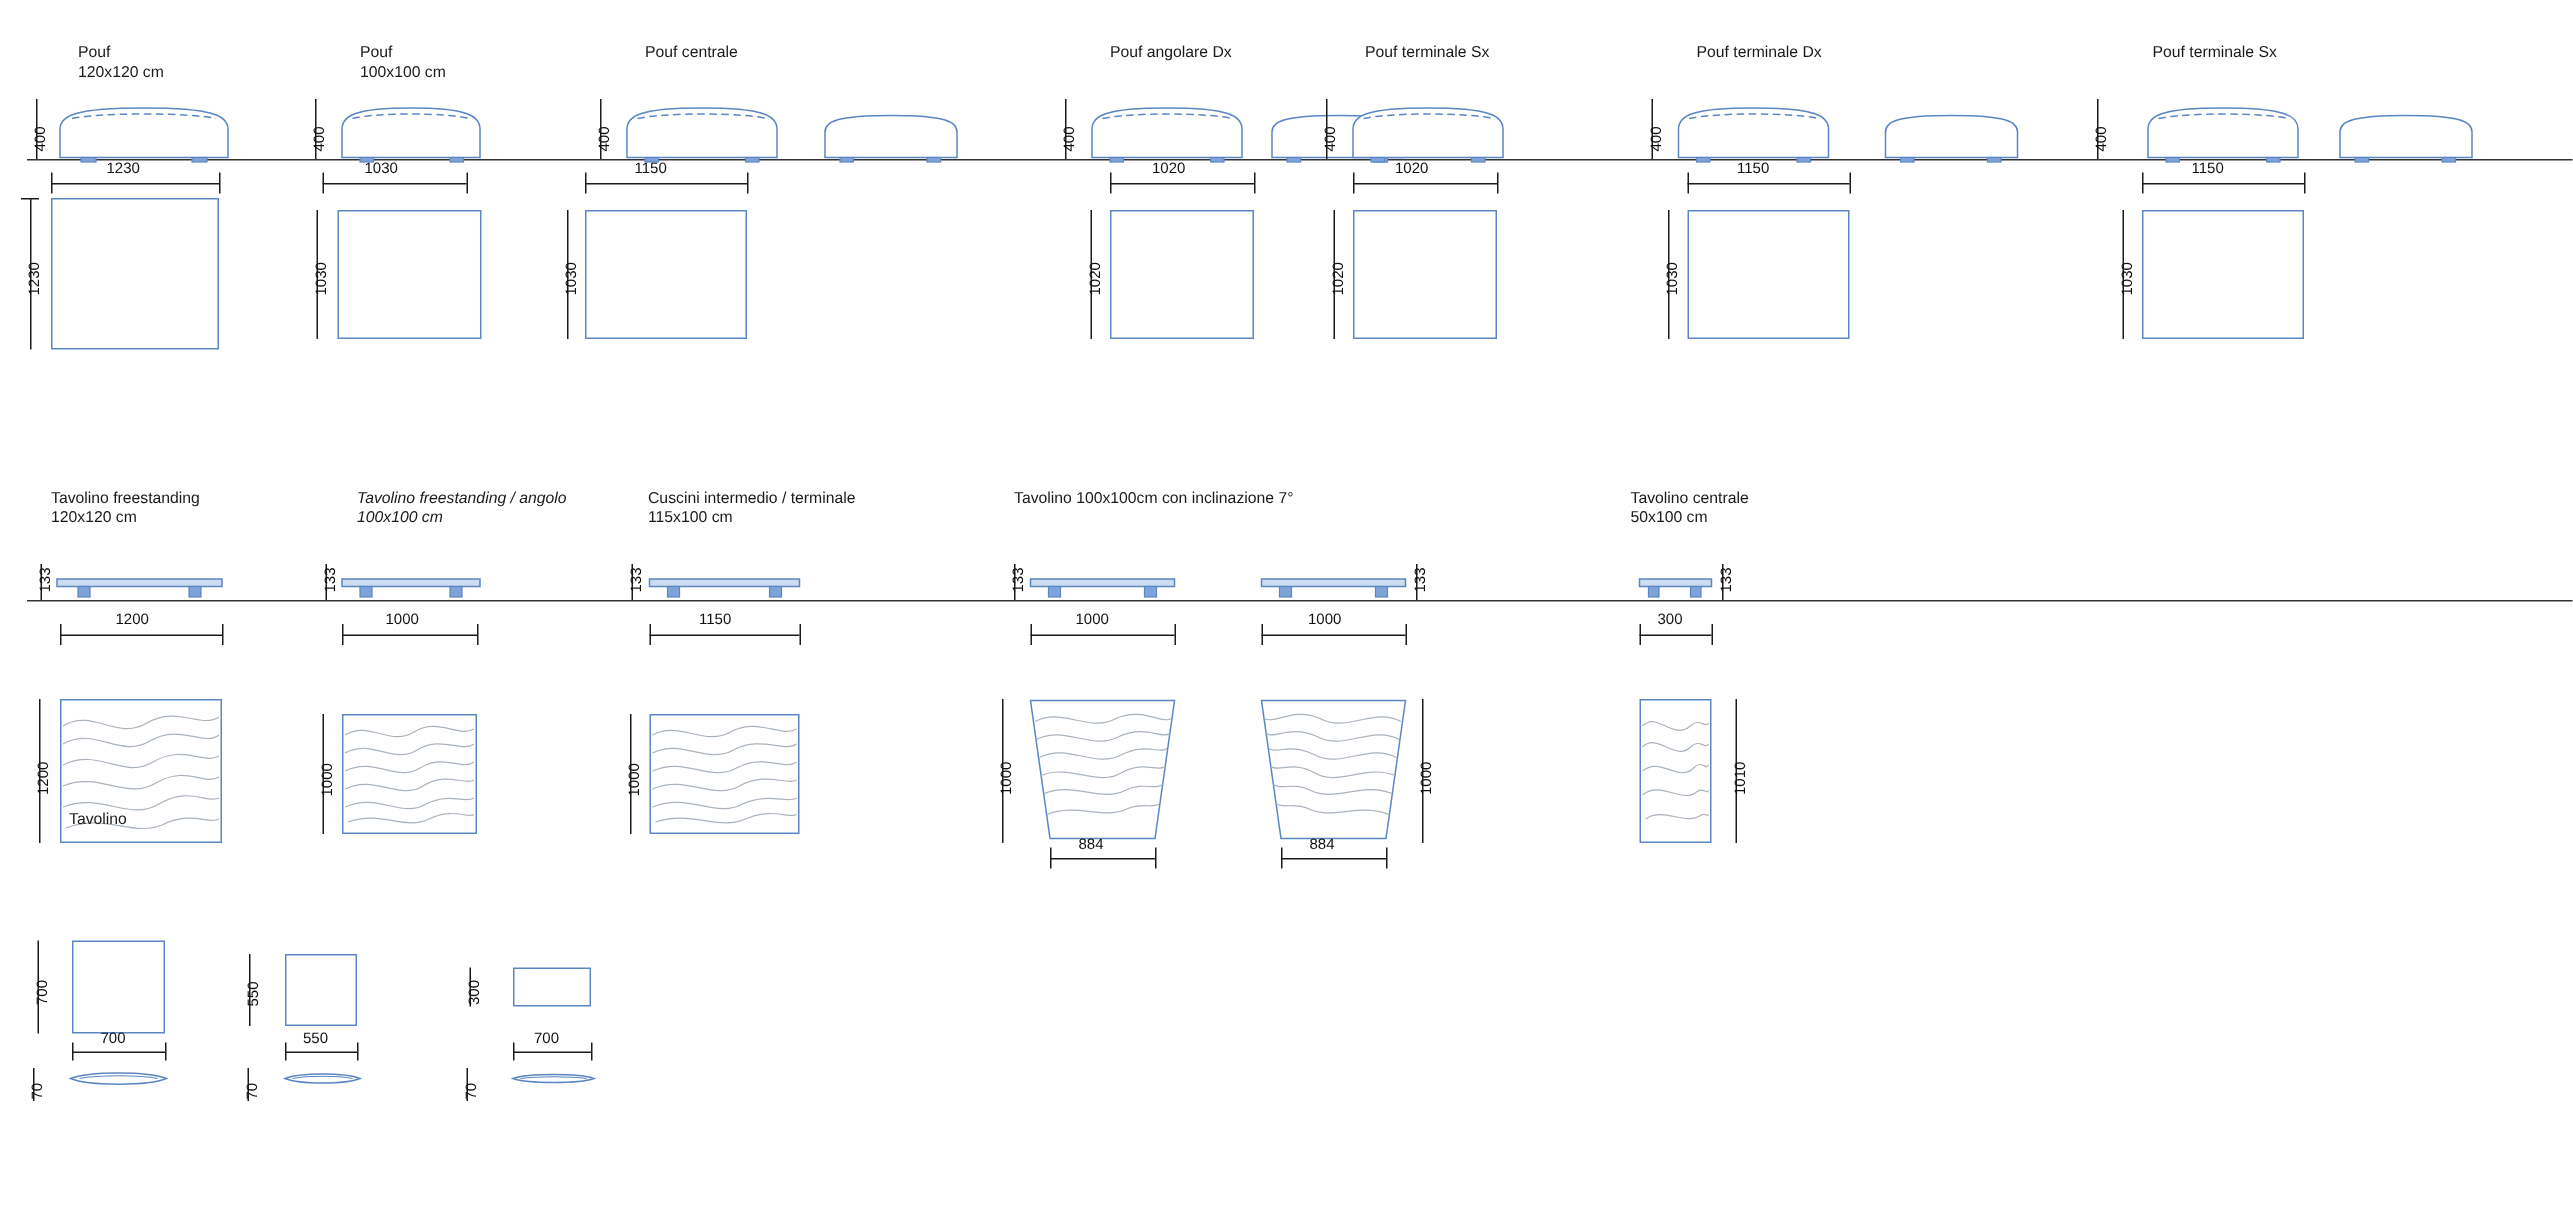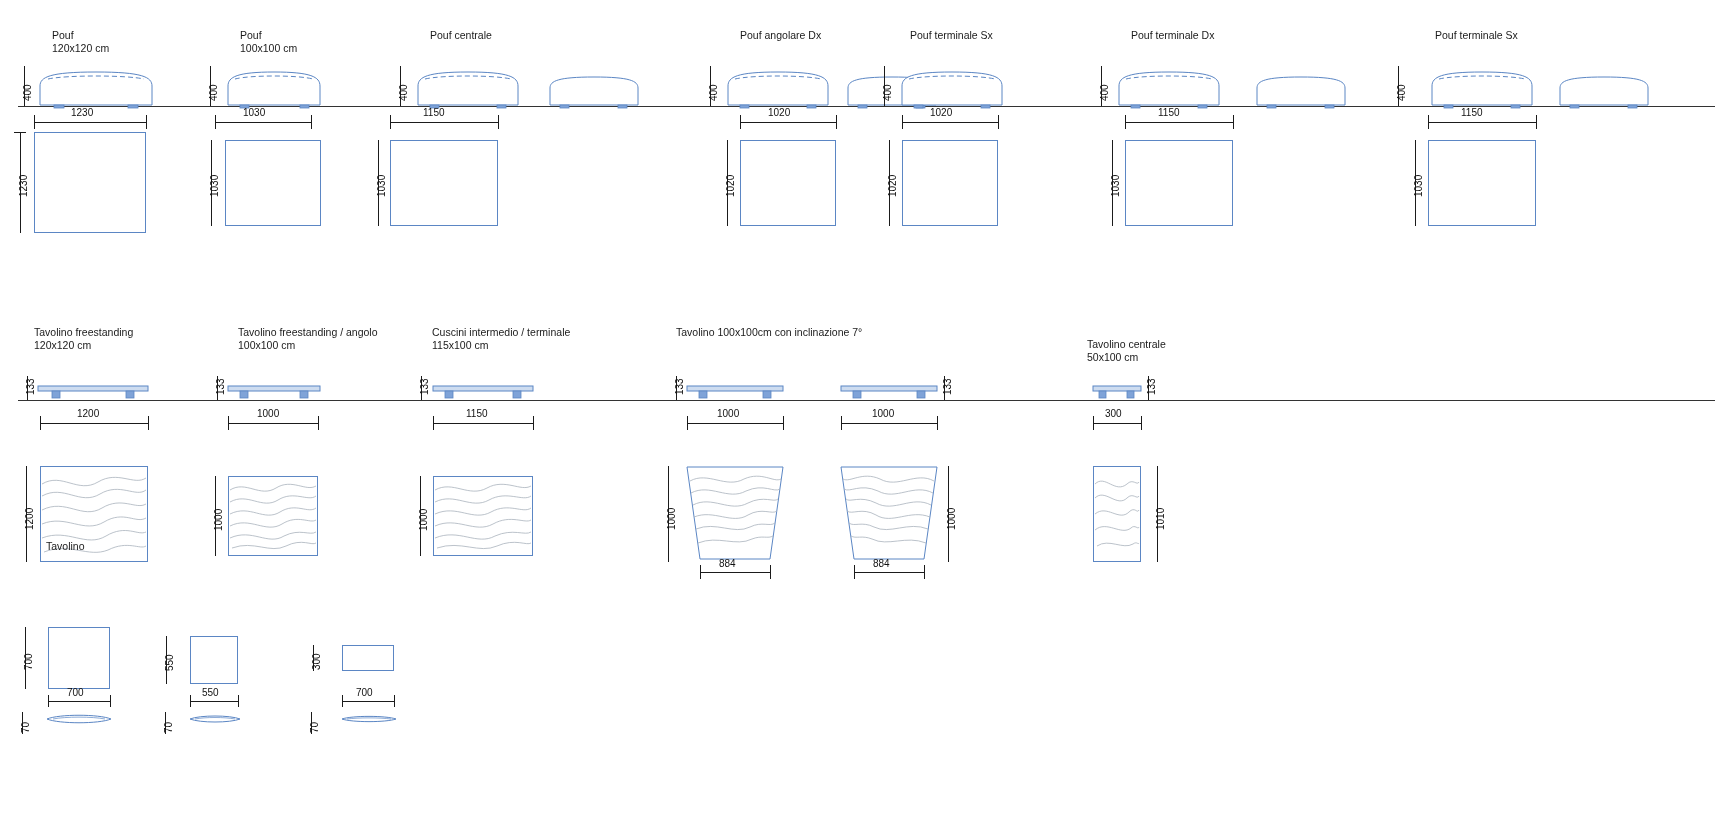--- a/index.html
+++ b/index.html
@@ -264,21 +264,21 @@
       <path d="M2,30 C24,18 40,40 60,28 C80,16 96,32 106,24"></path>
       <path d="M2,44 C26,32 42,54 62,42 C82,30 96,44 106,38"></path>
       <path d="M2,58 C26,48 44,68 64,56 C84,44 96,58 106,52"></path>
       <path d="M2,72 C28,62 46,82 66,70 C86,58 98,70 106,66"></path>
       <path d="M4,86 C30,76 48,92 68,84 C88,74 100,84 106,80"></path>
     </g>
   </svg>
   <div class="vline" style="left:26px; top:466px; height:96px;"></div>
   <div class="dim vert" style="left:24px; top:530px;">1200</div>
 
-  <div class="lbl" style="left:238px; top:326px;"><span>Tavolino freestanding / angolo</span><br><span>100x100 cm</span></div>
+  <div class="lbl" style="left:238px; top:326px;font-style:italic;"><span>Tavolino freestanding / angolo</span><br><span>100x100 cm</span></div>
 
   <svg class="vec" style="left:228px; top:384px;" width="92" height="16" viewBox="0 0 92 16">
     <rect x="0" y="2" width="92" height="5" fill="#cddcf0" stroke="#5b86c4" stroke-width="1"></rect>
     <rect x="12" y="7" width="8" height="7" fill="#7fa3d8" stroke="#5b86c4" stroke-width="0.8"></rect>
     <rect x="72" y="7" width="8" height="7" fill="#7fa3d8" stroke="#5b86c4" stroke-width="0.8"></rect>
   </svg>
   <div class="vline" style="left:217px; top:376px; height:24px;"></div>
   <div class="dim vert" style="left:215px; top:395px;">133</div>
 
   <div class="hline" style="left:228px; top:423px; width:90px;"></div>
@@ -386,21 +386,21 @@
       <path d="M16,78 C36,70 54,82 70,74 C80,70 86,74 91,71"></path>
     </g>
   </svg>
   <div class="vline" style="left:948px; top:466px; height:96px;"></div>
   <div class="dim vert" style="left:946px; top:530px;">1000</div>
   <div class="hline" style="left:854px; top:572px; width:70px;"></div>
   <div class="tick" style="left:854px; top:565px; height:14px;"></div>
   <div class="tick" style="left:924px; top:565px; height:14px;"></div>
   <div class="dim" style="left:873px; top:558px;">884</div>
 
-  <div class="lbl" style="left:1087px; top:326px;margin-top:12px;"><span>Tavolino centrale</span><br><span>50x100 cm</span></div>
+  <div class="lbl" style="left:1087px; top:326px;"><span>Tavolino centrale</span><br><span>50x100 cm</span></div>
 
   <svg class="vec" style="left:1093px; top:384px;" width="48" height="16" viewBox="0 0 48 16">
     <rect x="0" y="2" width="48" height="5" fill="#cddcf0" stroke="#5b86c4" stroke-width="1"></rect>
     <rect x="6" y="7" width="7" height="7" fill="#7fa3d8" stroke="#5b86c4" stroke-width="0.8"></rect>
     <rect x="34" y="7" width="7" height="7" fill="#7fa3d8" stroke="#5b86c4" stroke-width="0.8"></rect>
   </svg>
   <div class="vline" style="left:1148px; top:376px; height:24px;"></div>
   <div class="dim vert" style="left:1146px; top:395px;">133</div>
 
   <div class="hline" style="left:1093px; top:423px; width:48px;"></div>

